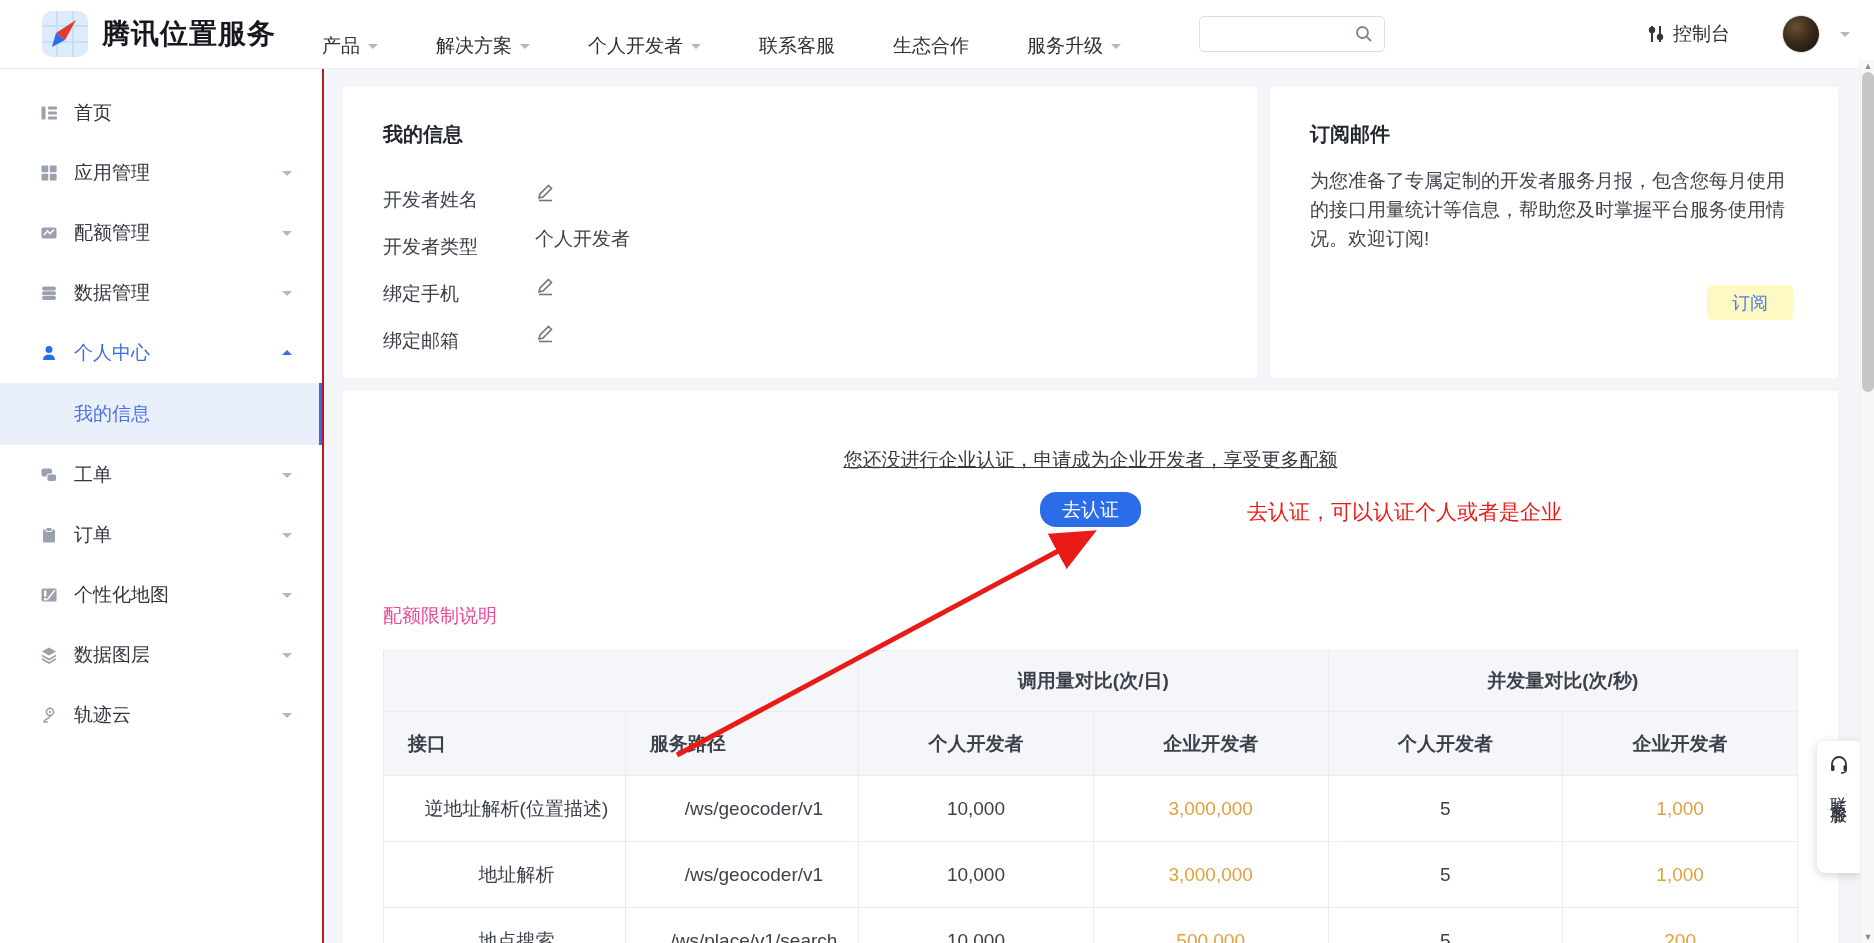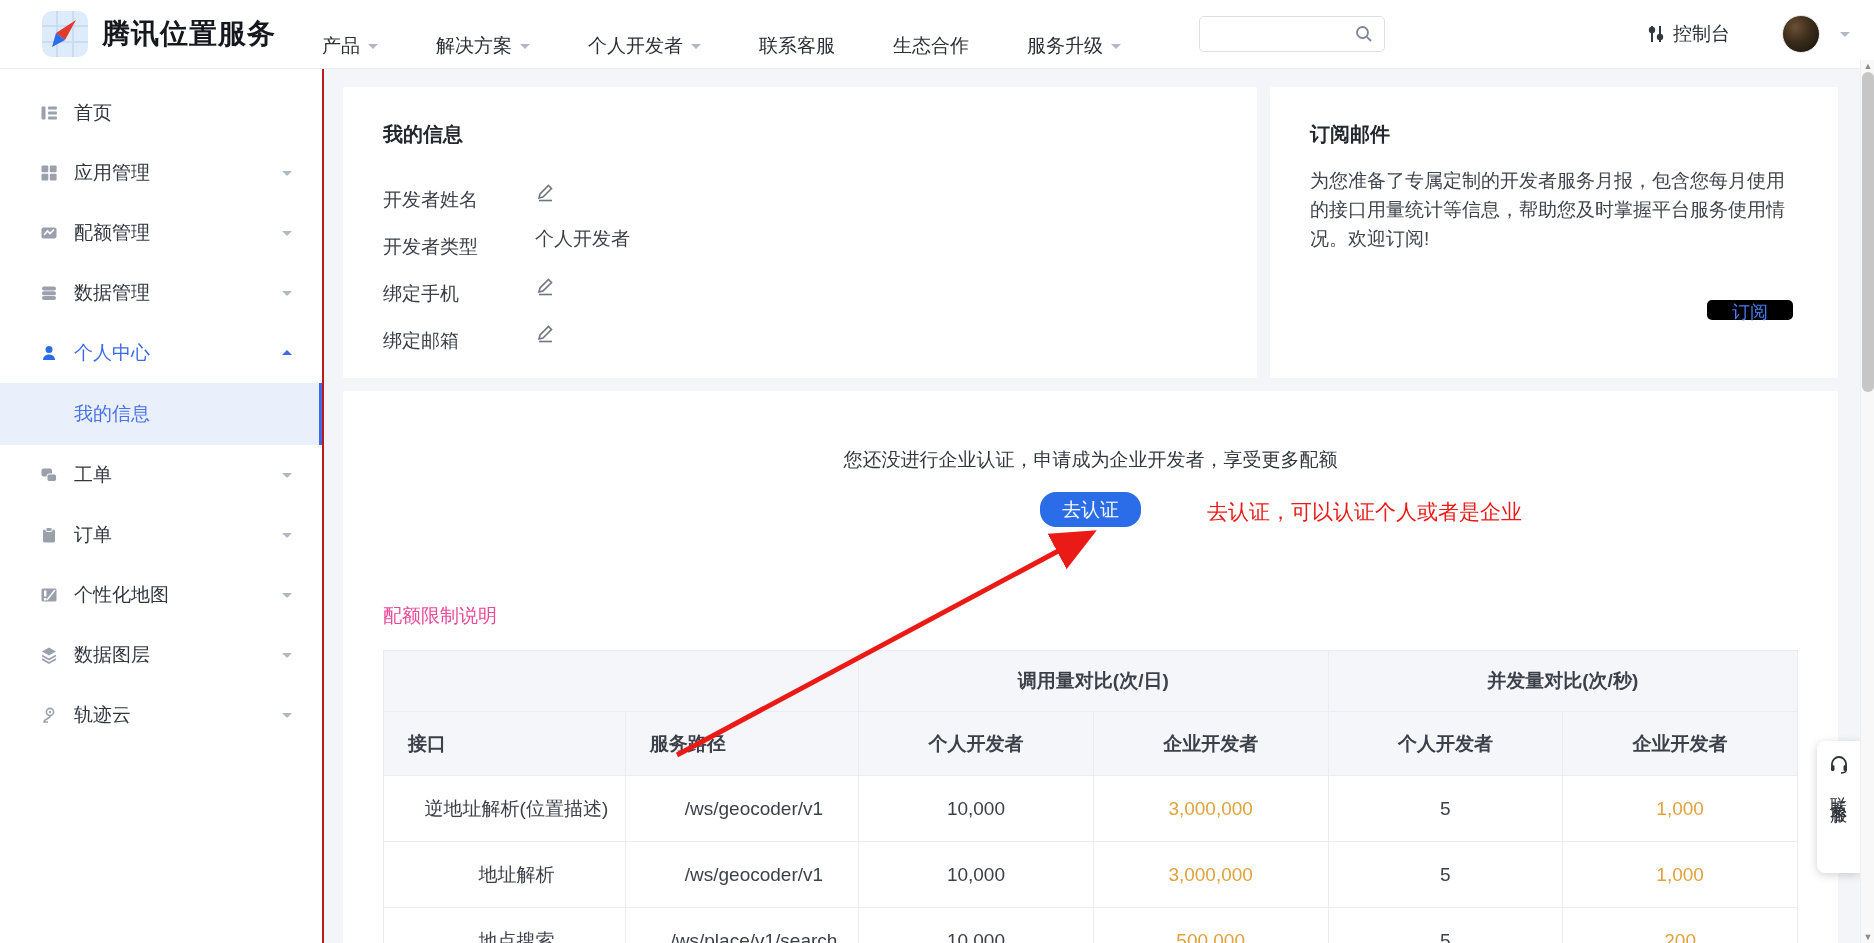--- a/index.html
+++ b/index.html
@@ -39,28 +39,28 @@
   .cards-row{ display:flex; gap:13px; margin-bottom:13px; }
   .card{ background:#fff; border-radius:2px; }
   .card-profile{ width:914px; height:291px; padding:34px 40px 0; }
   .card-title{ font-size:20px; font-weight:700; color:#23272e; }
   .profile-rows{ margin-top:20px; }
   .p-row{ height:47px; display:flex; align-items:center; font-size:19px; color:#3c4149; }
   .p-label{ width:152px;margin-top:17px; }
   .edit-icon{ width:20px; height:20px; color:#6f7682; cursor:pointer; display:inline-flex; }
   .card-subscribe{ flex:1; height:291px; padding:34px 40px 0; position:relative; }
   .sub-desc{ margin-top:18px; width:482px; font-size:19px; line-height:29px; color:#40454d; }
-  .sub-btn{ position:absolute; right:45px; bottom:58px; width:86px; height:20px; border:none; border-radius:5px;
-    background:#000000; color:#4a7cf0; font-size:18px; cursor:pointer; font-family:inherit; }
+  .sub-btn{ position:absolute; right:45px; bottom:58px; width:86px; height:35px; border:none; border-radius:5px;
+    background:#fef9c3; color:#4a7cf0; font-size:18px; cursor:pointer; font-family:inherit; }
   
   .card-quota{ position:relative; height:650px; overflow:hidden; }
-  .cert-notice{ margin-top:56px; text-align:center; font-size:19px; color:#33383f; }
+  .cert-notice{ margin-top:56px; text-align:center; font-size:19px; color:#33383f;text-decoration:underline; }
   .cert-btn{ display:block; margin:19px auto 0; width:101px; height:35px; border:none; border-radius:16px;
     background:var(--blue); color:#fff; font-size:19px; cursor:pointer; font-family:inherit; }
-  .annotation{ position:absolute; left:864px; top:107px; font-size:21px; color:var(--red); white-space:nowrap; }
+  .annotation{ position:absolute; left:904px; top:107px; font-size:21px; color:var(--red); white-space:nowrap; }
   .arrow-svg{ position:absolute; left:0; top:0; pointer-events:none; z-index:6; }
   .quota-title{ margin:76px 40px 4px; font-size:19px; font-weight:400; color:#ec4899; }
   table.quota{ margin:21px 40px 0; width:calc(100% - 80px); border-collapse:collapse; table-layout:fixed; font-size:19px; color:#3c4149; }
   table.quota th, table.quota td{ border:1px solid var(--border); font-weight:400; }
   table.quota thead th{ background:#f4f6fa; font-weight:700; text-align:center; }
   tr.gh th{ height:61px; }
   tr.sh th{ height:64px; }
   tr.sh th.left, td.left{ text-align:left; padding-left:24px; }
   table.quota tbody td{ height:66px; background:#fff; text-align:center; }
   td.orange{ color:var(--orange); }

